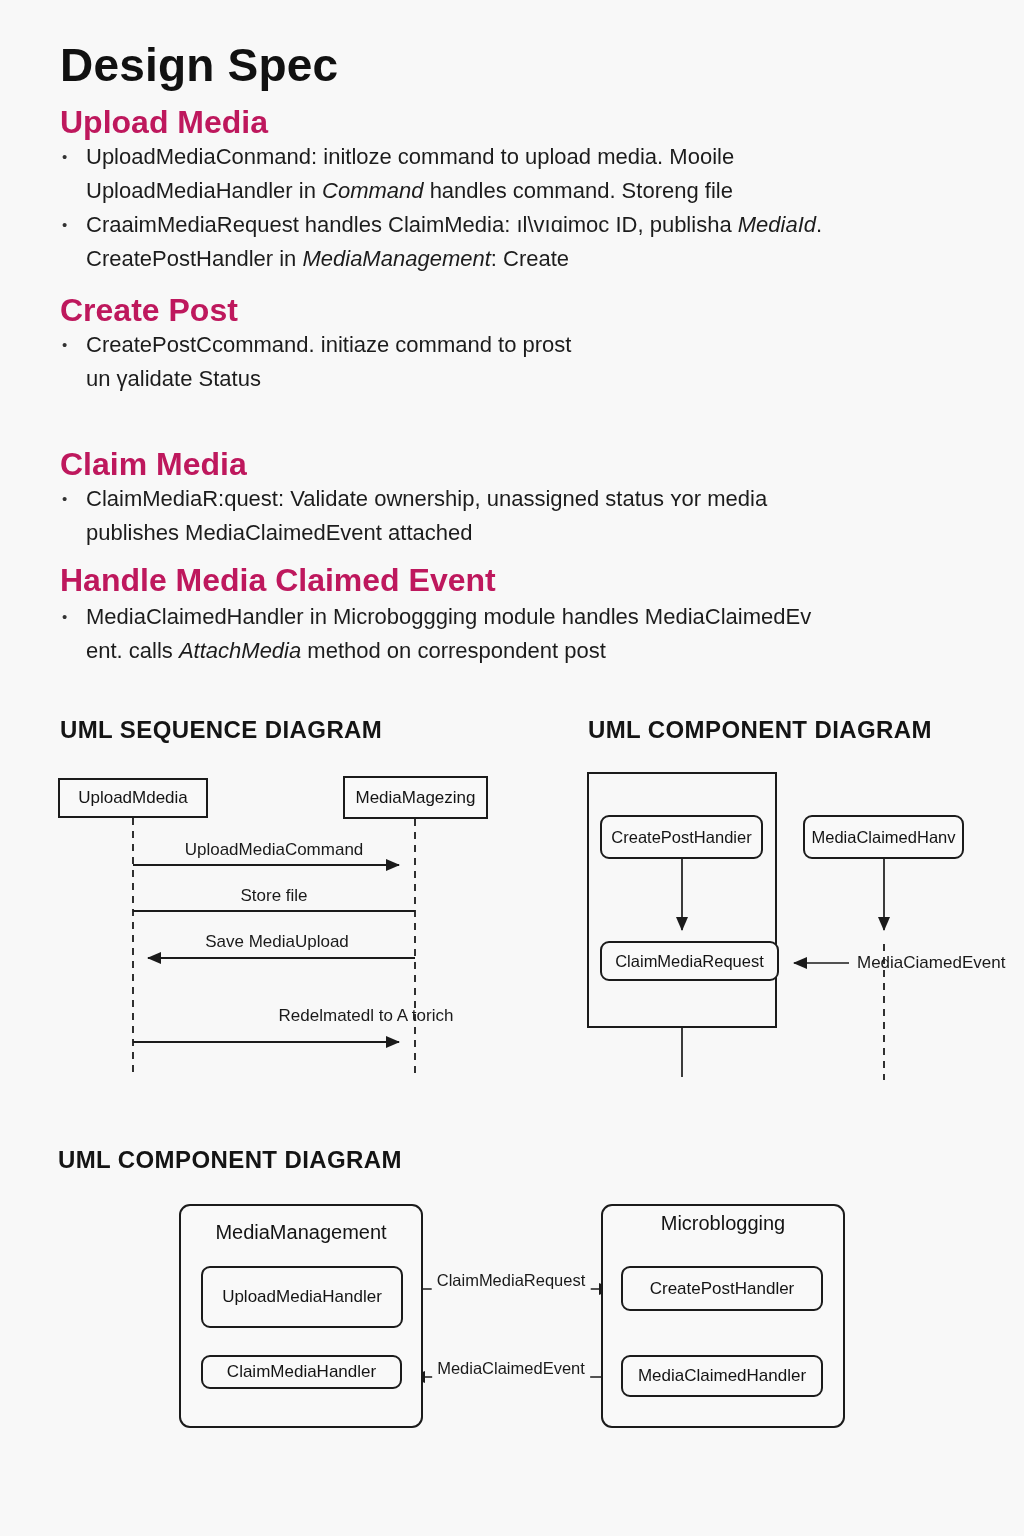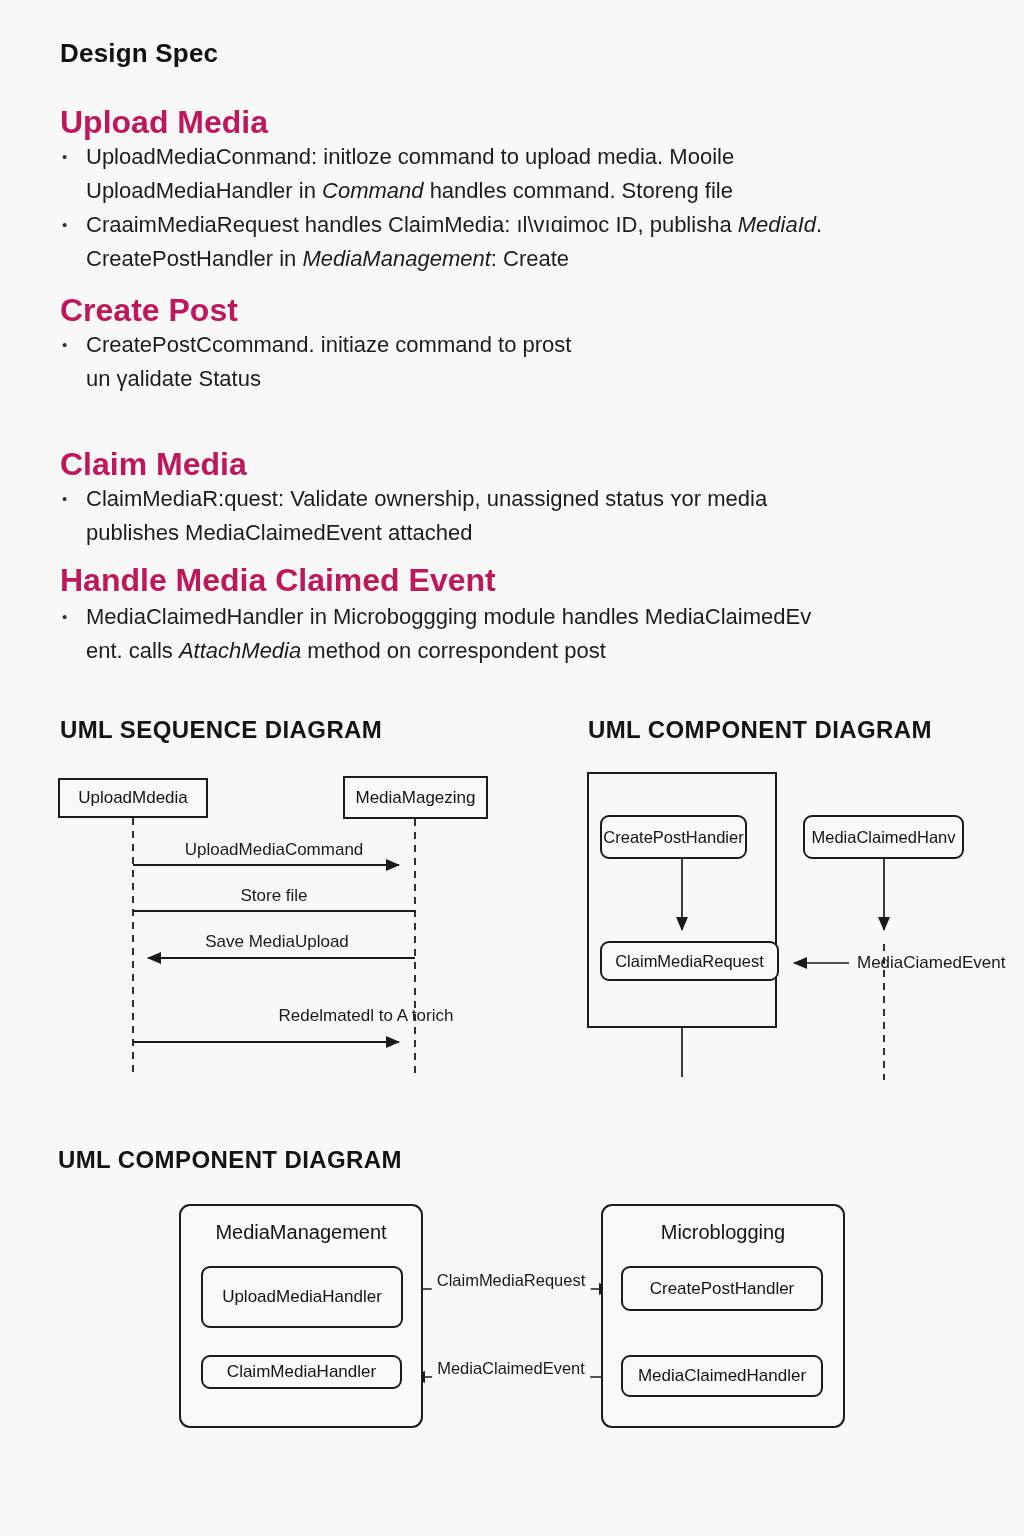--- a/index.html
+++ b/index.html
@@ -3,21 +3,21 @@
 <meta charset="utf-8">
 <style>
   html,body{margin:0;padding:0;background:#e9e9e9;}
   .page{
     position:relative;width:1024px;height:1536px;margin:0 auto;
     background:#f8f8f8;color:#161616;
     font-family:"Liberation Sans","DejaVu Sans",sans-serif;
     overflow:hidden;
   }
   .abs{position:absolute;}
-  .page-title{font-size:26px;font-weight:700;letter-spacing:.2px;color:#111;}
+  .page-title{font-size:46px;font-weight:700;letter-spacing:.2px;color:#111;}
   .sec-heading{font-size:32px;font-weight:600;color:#be185d;}
   .bullets{font-size:22px;line-height:34px;color:#1c1c1c;}
   .bullet{position:relative;padding-left:26px;white-space:nowrap;}
   .dot{position:absolute;left:2px;top:0;font-size:15px;line-height:34px;color:#333;}
   .bl{white-space:nowrap;}
   .it{font-style:italic;}
   .diag-heading{font-size:24px;font-weight:700;letter-spacing:.4px;color:#141414;}
   .sbox{
     border:2px solid #1b1b1b;background:#f9f9f9;
     display:flex;align-items:center;justify-content:center;
@@ -113,35 +113,35 @@
   <div class="abs diag-heading" style="left:60px;top:716px;">UML SEQUENCE DIAGRAM</div>
   <div class="abs sbox" style="left:58px;top:778px;width:150px;height:40px;">UploadMdedia</div>
   <div class="abs sbox" style="left:343px;top:776px;width:145px;height:43px;">MediaMagezing</div>
   <div class="abs msg-label center" style="left:274px;top:840px;">UploadMediaCommand</div>
   <div class="abs msg-label center" style="left:274px;top:886px;">Store file</div>
   <div class="abs msg-label center" style="left:277px;top:932px;">Save MediaUpload</div>
   <div class="abs msg-label center" style="left:366px;top:1006px;">Redelmatedl to A torich</div>
 
   <div class="abs diag-heading" style="left:588px;top:716px;">UML COMPONENT DIAGRAM</div>
   <div class="abs outerbox" style="left:587px;top:772px;width:190px;height:256px;"></div>
-  <div class="abs rbox" style="left:600px;top:815px;width:147px;height:44px;">CreatePostHandier</div>
+  <div class="abs rbox" style="left:600px;top:815px;width:163px;height:44px;">CreatePostHandier</div>
   <div class="abs rbox" style="left:600px;top:941px;width:179px;height:40px;">ClaimMediaRequest</div>
   <div class="abs rbox" style="left:803px;top:815px;width:161px;height:44px;">MediaClaimedHanv</div>
   <div class="abs msg-label" style="left:857px;top:953px;">MediaCiamedEvent</div>
 
   <div class="abs diag-heading" style="left:58px;top:1146px;">UML COMPONENT DIAGRAM</div>
 
   <div class="abs container-box" style="left:179px;top:1204px;width:244px;height:224px;">
     <div class="container-title" style="margin-top:15px;">MediaManagement</div>
   </div>
   <div class="abs rbox" style="left:201px;top:1266px;width:202px;height:62px;font-size:17px;">UploadMediaHandler</div>
   <div class="abs rbox" style="left:201px;top:1355px;width:201px;height:34px;font-size:17px;">ClaimMediaHandler</div>
 
   <div class="abs container-box" style="left:601px;top:1204px;width:244px;height:224px;">
-    <div class="container-title" style="margin-top:15px;">Microblogging</div>
+    <div class="container-title" style="margin-top:6px;">Microblogging</div>
   </div>
   <div class="abs rbox" style="left:621px;top:1266px;width:202px;height:45px;font-size:17px;">CreatePostHandler</div>
   <div class="abs rbox" style="left:621px;top:1355px;width:202px;height:42px;font-size:17px;">MediaClaimedHandler</div>
 
   <div class="abs line-label bg center" style="left:511px;top:1271px;">ClaimMediaRequest</div>
   <div class="abs line-label bg center" style="left:511px;top:1359px;">MediaClaimedEvent</div>
 
 </div>
 
 </body></html>

